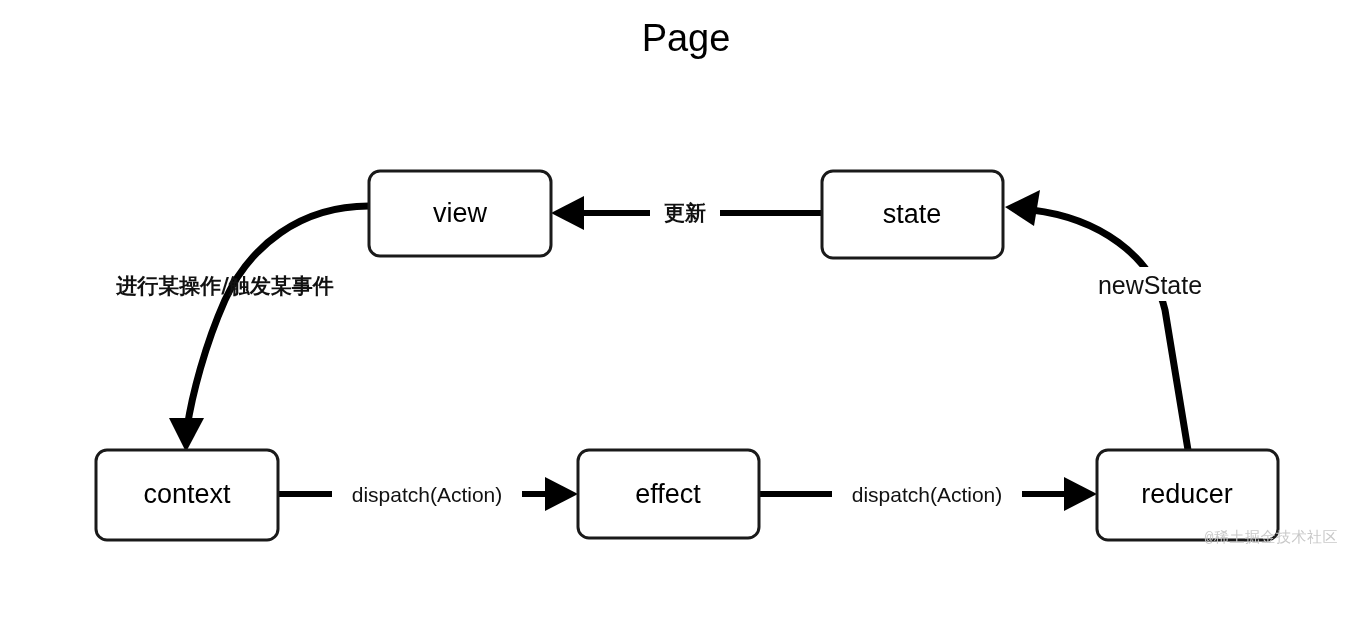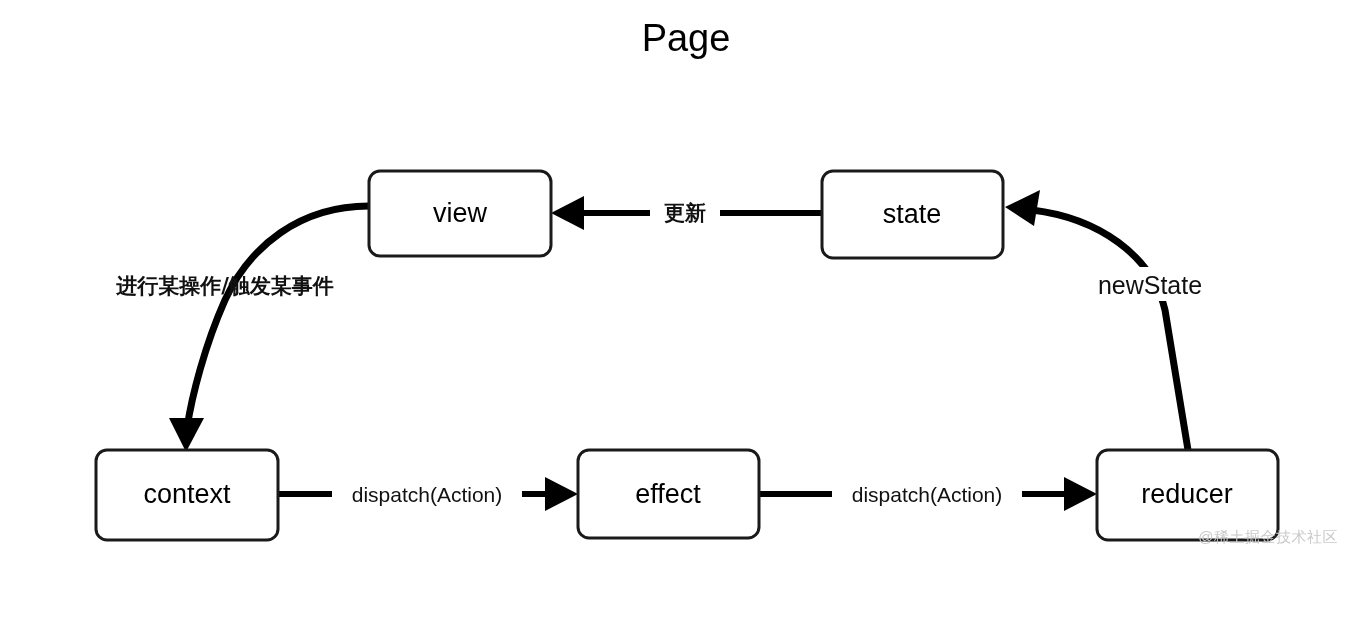--- a/index.html
+++ b/index.html
@@ -79,21 +79,21 @@
     font-family: "Liberation Sans", "DejaVu Sans", sans-serif;
     font-size: 38px;
     fill: #000000;
     text-anchor: middle;
     dominant-baseline: central;
   }
   .watermark {
     position: absolute;
     right: 22px;
     bottom: 22px;
-    font-family: Liberation Sans, sans-serif;
+    font-family: Liberation Mono, monospace;
     font-size: 15px;
     color: #c9c9c9;
     letter-spacing: 0.5px;
     user-select: none;
   }
 </style>
 </head>
 <body>
 
 <div id="diagram-root">

